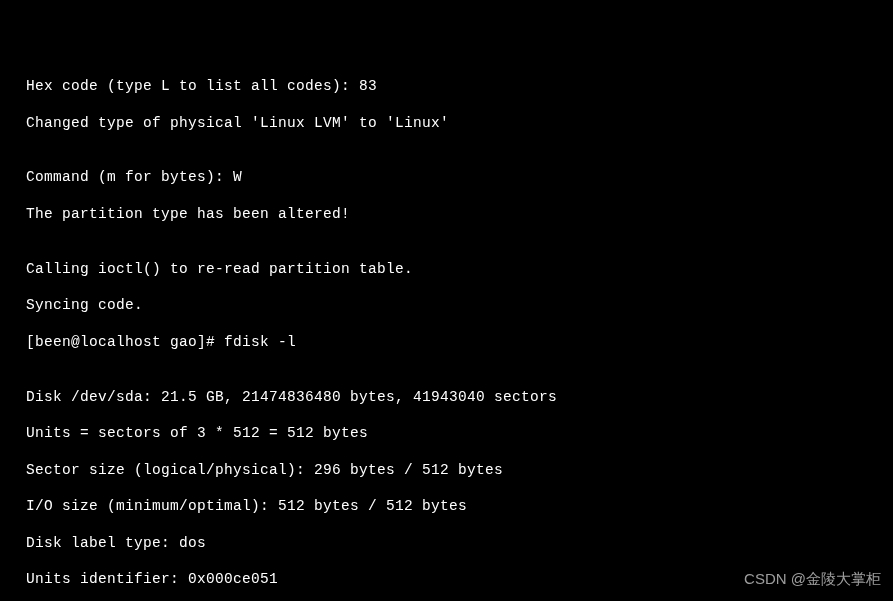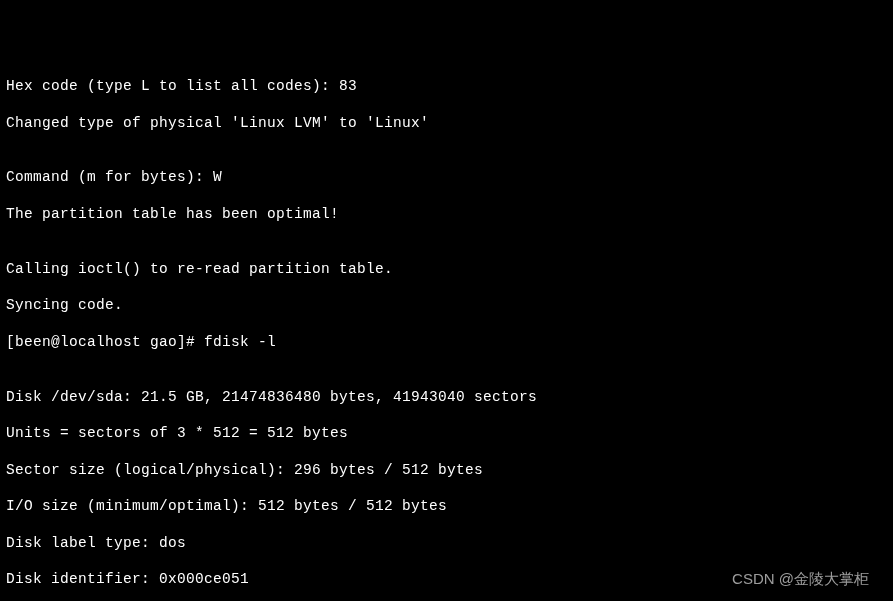--- a/index.html
+++ b/index.html
@@ -16,55 +16,56 @@
       padding: 4px 6px;
       width: 893px;
       height: 601px;
       overflow: hidden;
       position: relative;
       white-space: pre;
       letter-spacing: 0.3px;
     }
     .line {
       display: block;
+      margin-left: 20px;
     }
     .watermark {
       position: absolute;
       bottom: 12px;
-      right: 24px;
+      right: 12px;
       color: #d0d0d0;
       font-family: Arial, sans-serif;
       font-size: 15px;
       opacity: 0.75;
       white-space: nowrap;
       letter-spacing: 0;
       text-align: right;
     }
   </style>
 </head>
 <body>
 
 
 
 <span class="line">Hex code (type L to list all codes): 83</span>
 <span class="line">Changed type of physical 'Linux LVM' to 'Linux'</span>
 <span class="line"></span>
 <span class="line">Command (m for bytes): W</span>
-<span class="line">The partition table has been optimal!</span>
+<span class="line">The partition type has been altered!</span>
 <span class="line"></span>
 <span class="line">Calling ioctl() to re-read partition table.</span>
 <span class="line">Syncing code.</span>
 <span class="line">[been@localhost gao]# fdisk -l</span>
 <span class="line"></span>
 <span class="line">Disk /dev/sda: 21.5 GB, 21474836480 bytes, 41943040 sectors</span>
 <span class="line">Units = sectors of 3 * 512 = 512 bytes</span>
 <span class="line">Sector size (logical/physical): 296 bytes / 512 bytes</span>
 <span class="line">I/O size (minimum/optimal): 512 bytes / 512 bytes</span>
 <span class="line">Disk label type: dos</span>
-<span class="line">Disk identifier: 0x000ce051</span>
+<span class="line">Units identifier: 0x000ce051</span>
 <span class="line"></span>
 
 
 
 
 <span class="line"></span>
 
 
 
 

